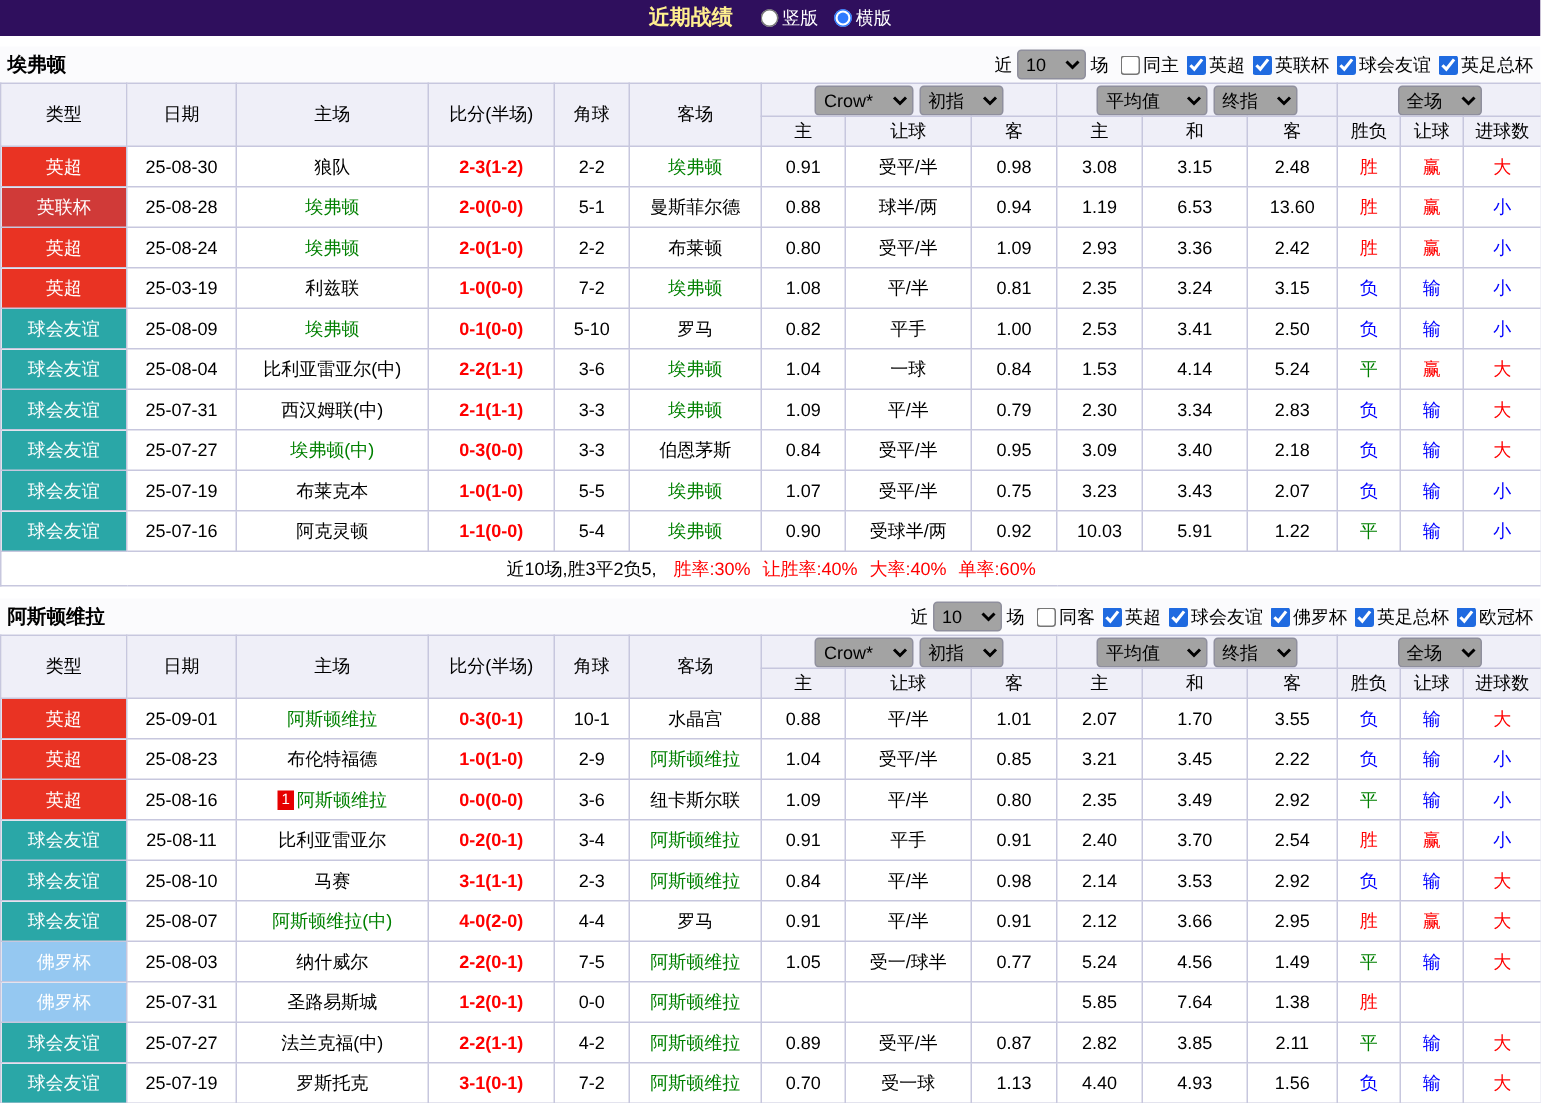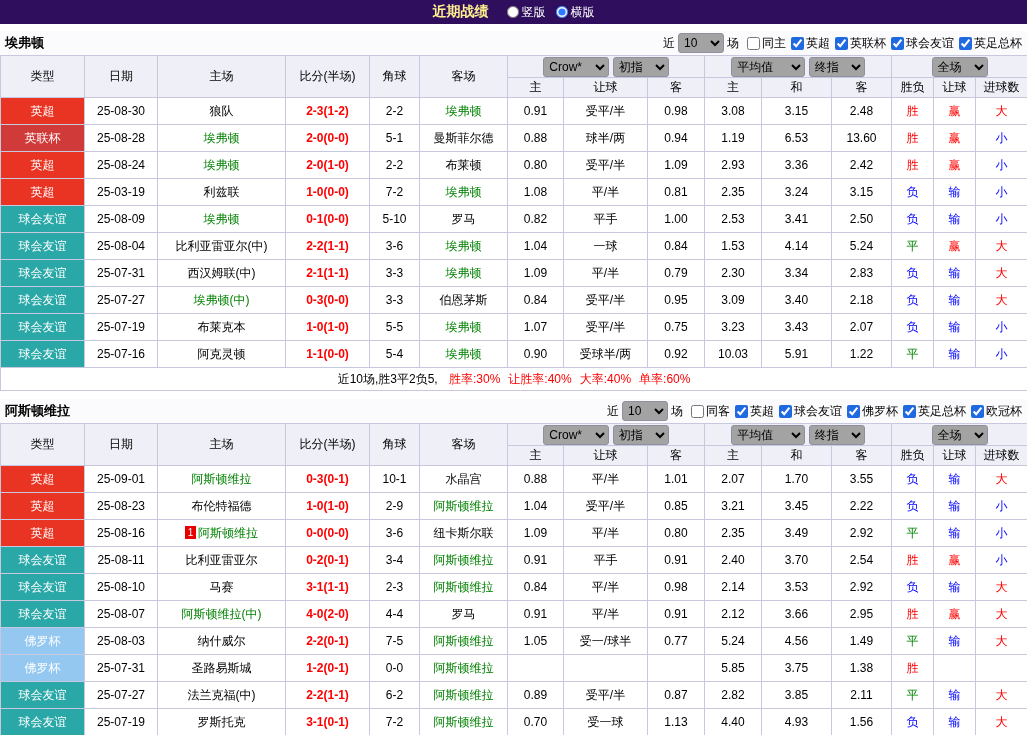--- a/index.html
+++ b/index.html
@@ -550,32 +550,32 @@
           <td class="type" style="background: rgb(149, 200, 241);">佛罗杯</td>
           <td>25-07-31</td>
           <td><span>圣路易斯城</span></td>
           <td class="score">1-2(0-1)</td>
           <td>0-0</td>
           <td><span class="focus">阿斯顿维拉</span></td>
           <td></td>
           <td></td>
           <td></td>
           <td>5.85</td>
-          <td>3.75</td>
+          <td>7.64</td>
           <td>1.38</td>
           <td style="color: rgb(255, 0, 0);">胜</td>
           <td></td>
           <td></td>
         </tr>
         <tr>
           <td class="type" style="background: rgb(42, 167, 167);">球会友谊</td>
           <td>25-07-27</td>
           <td><span>法兰克福(中)</span></td>
           <td class="score">2-2(1-1)</td>
-          <td>6-2</td>
+          <td>4-2</td>
           <td><span class="focus">阿斯顿维拉</span></td>
           <td>0.89</td>
           <td>受平/半</td>
           <td>0.87</td>
           <td>2.82</td>
           <td>3.85</td>
           <td>2.11</td>
           <td style="color: rgb(0, 128, 0);">平</td>
           <td style="color: rgb(0, 0, 255);">输</td>
           <td style="color: rgb(255, 0, 0);">大</td>

